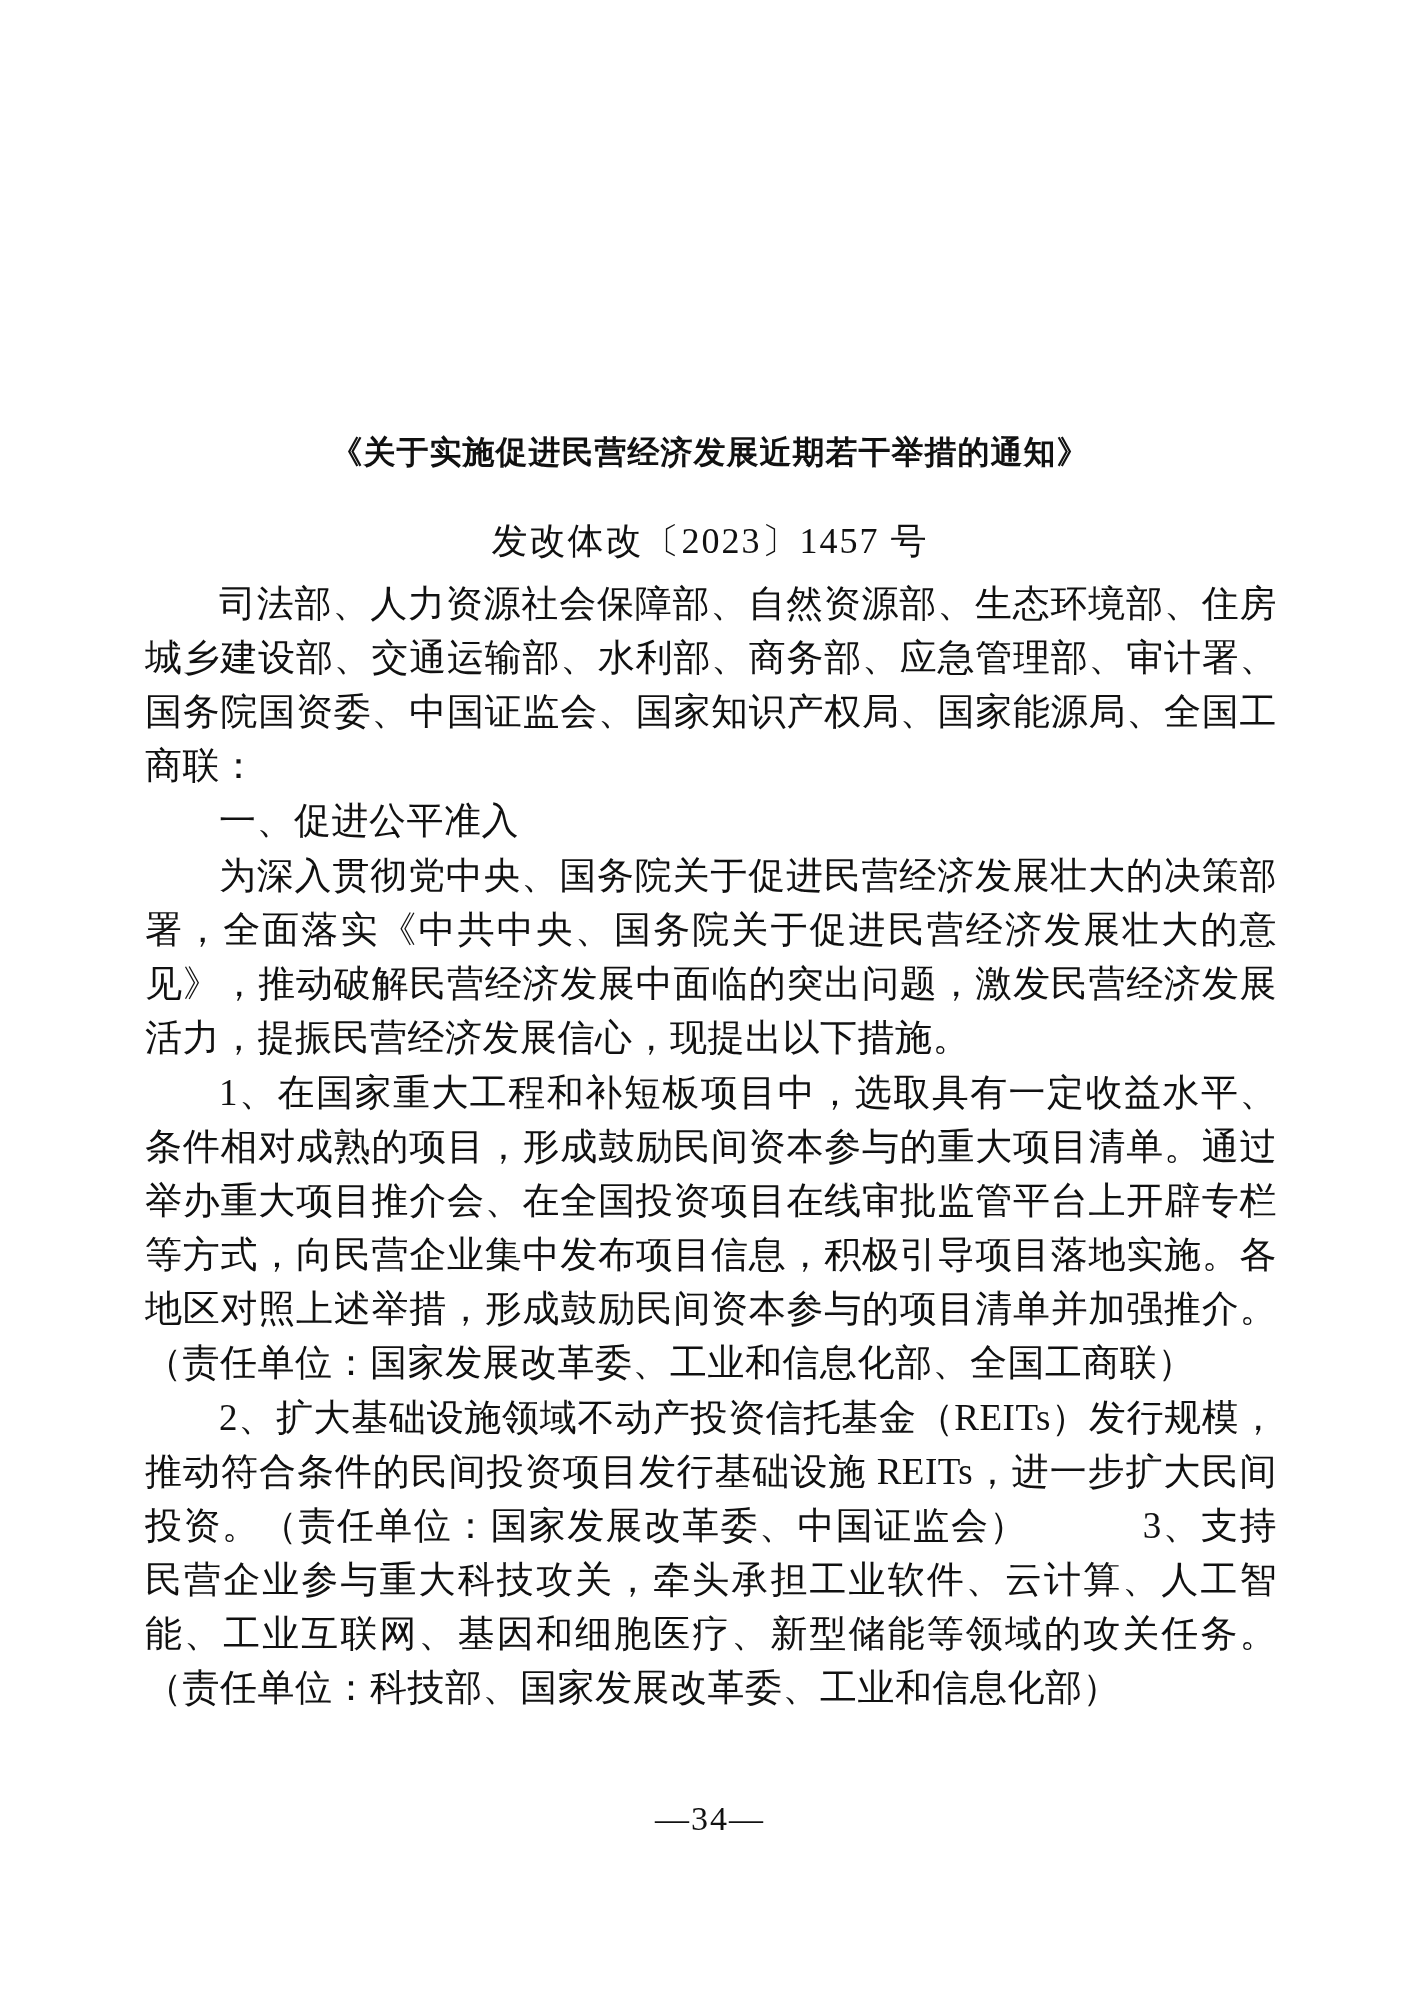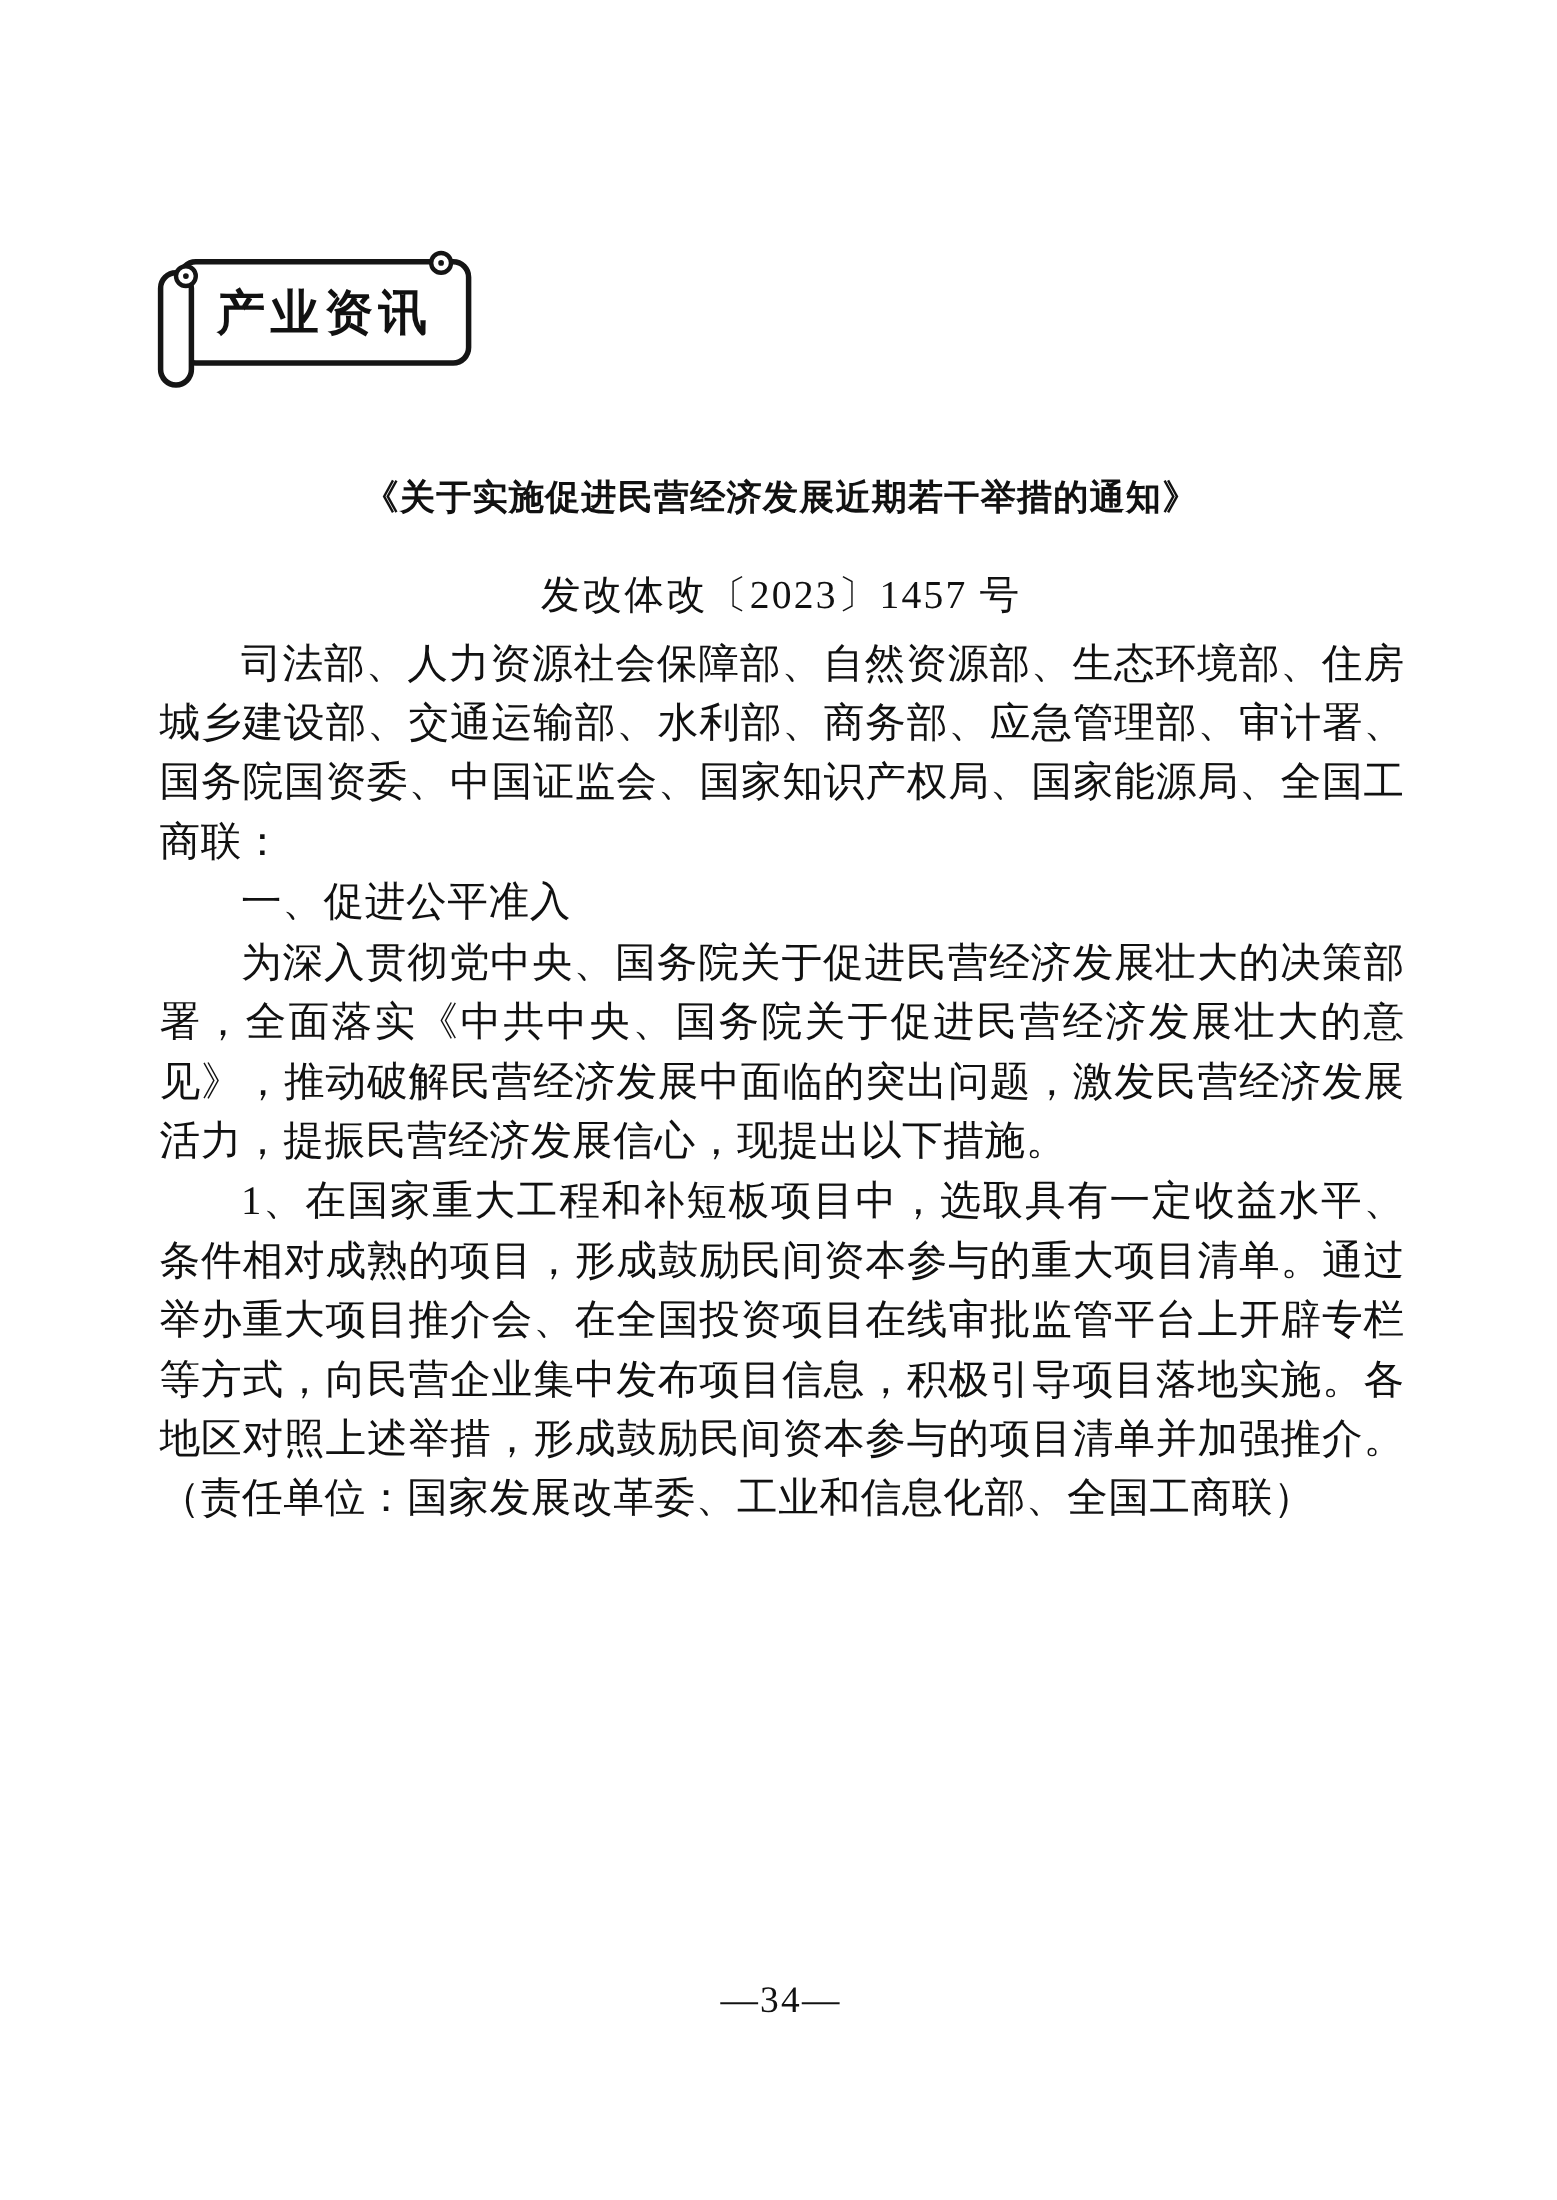--- a/index.html
+++ b/index.html
@@ -84,42 +84,28 @@
     text-align: center;
     font-size: 34px;
     letter-spacing: 2px;
   }
 </style>
 </head>
 <body>
 
 <div class="page">
 
-  <div class="badge">
-    <svg width="300" height="132" viewBox="0 0 300 132" xmlns="http://www.w3.org/2000/svg">
-
-      <rect x="26" y="14" width="262" height="92" rx="14" ry="14" fill="#ffffff" stroke="#151515" stroke-width="5"></rect>
-
-      <rect x="8" y="24" width="28" height="102" rx="14" ry="14" fill="#ffffff" stroke="#151515" stroke-width="5"></rect>
-
-      <circle cx="31" cy="27" r="9" fill="#ffffff" stroke="#151515" stroke-width="4"></circle>
-      <circle cx="31" cy="27" r="2.6" fill="#151515"></circle>
-
-      <circle cx="263" cy="15" r="9" fill="#ffffff" stroke="#151515" stroke-width="4"></circle>
-      <circle cx="263" cy="15" r="2.6" fill="#151515"></circle>
-    </svg>
-    <div class="badge-label">产业资讯</div>
-  </div>
 
   <h1 class="title">《关于实施促进民营经济发展近期若干举措的通知》</h1>
 
   <div class="doc-number">发改体改〔2023〕1457 号</div>
 
   <div class="body-text">
     <p>司法部、人力资源社会保障部、自然资源部、生态环境部、住房城乡建设部、交通运输部、水利部、商务部、应急管理部、审计署、国务院国资委、中国证监会、国家知识产权局、国家能源局、全国工商联：</p>
     <p>一、促进公平准入</p>
     <p>为深入贯彻党中央、国务院关于促进民营经济发展壮大的决策部署，全面落实《中共中央、国务院关于促进民营经济发展壮大的意见》，推动破解民营经济发展中面临的突出问题，激发民营经济发展活力，提振民营经济发展信心，现提出以下措施。</p>
     <p>1、在国家重大工程和补短板项目中，选取具有一定收益水平、条件相对成熟的项目，形成鼓励民间资本参与的重大项目清单。通过举办重大项目推介会、在全国投资项目在线审批监管平台上开辟专栏等方式，向民营企业集中发布项目信息，积极引导项目落地实施。各地区对照上述举措，形成鼓励民间资本参与的项目清单并加强推介。（责任单位：国家发展改革委、工业和信息化部、全国工商联）</p>
+    <p>2、扩大基础设施领域不动产投资信托基金（REITs）发行规模，推动符合条件的民间投资项目发行基础设施 REITs，进一步扩大民间投资。（责任单位：国家发展改革委、中国证监会）　　　3、支持民营企业参与重大科技攻关，牵头承担工业软件、云计算、人工智能、工业互联网、基因和细胞医疗、新型储能等领域的攻关任务。（责任单位：科技部、国家发展改革委、工业和信息化部）</p>
   </div>
 
   <div class="page-number">—34—</div>
 
 </div>
 
 </body></html>

